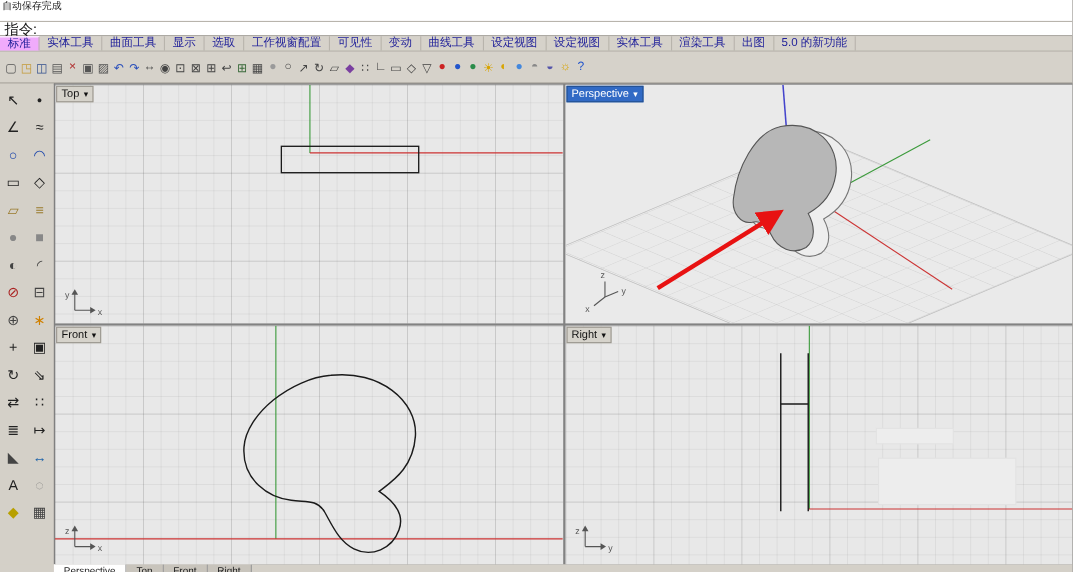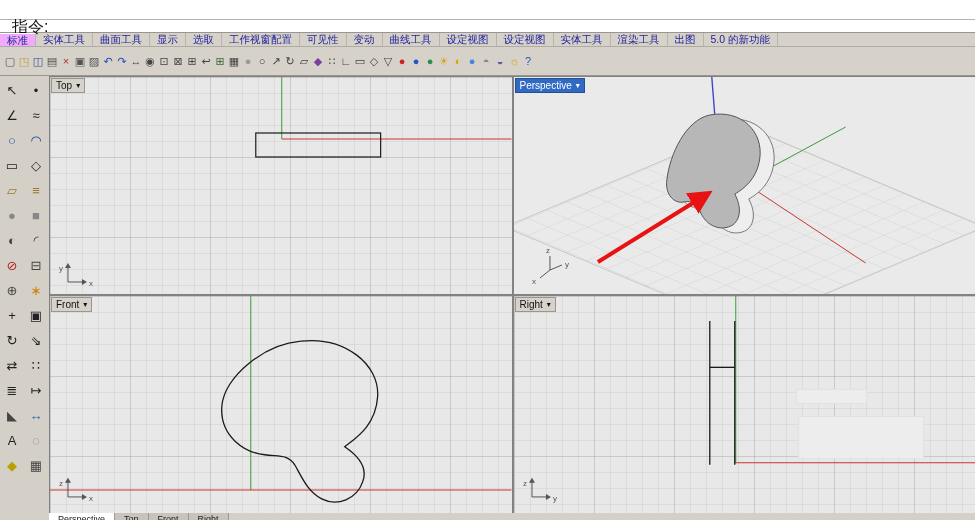--- a/index.html
+++ b/index.html
@@ -16,23 +16,23 @@
     border-bottom: 1px solid #b8b4ac;
     font-size: 9px;
     line-height: 10px;
     padding-left: 2px;
     color: #1a1a1a;
     overflow: hidden;
   }
   .cmdline {
     background: #ffffff;
     height: 13px;
-    font-size: 16px;
+    font-size: 13px;
     line-height: 13px;
-    padding-left: 12px;
+    padding-left: 4px;
     border-bottom: 1px solid #9a968e;
   }
   
   .menutabs {
     height: 14px;
     display: flex;
     align-items: stretch;
     background: #d6d2ca;
     border-bottom: 1px solid #b0aca4;
     font-size: 10.5px;
@@ -142,20 +142,21 @@
     background: #c8c4bc;
     color: #222;
     cursor: default;
   }
   .btab.active { background: #ffffff; }
 </style>
 </head>
 <body>
 
 <div class="history">
+  <div>自动保存完成</div>
 </div>
 
 <div class="cmdline">
   <span>指令:</span>
 </div>
 
 <div class="menutabs">
 
 <span class="mtab active">标准</span>
     <span class="mtab">实体工具</span>

